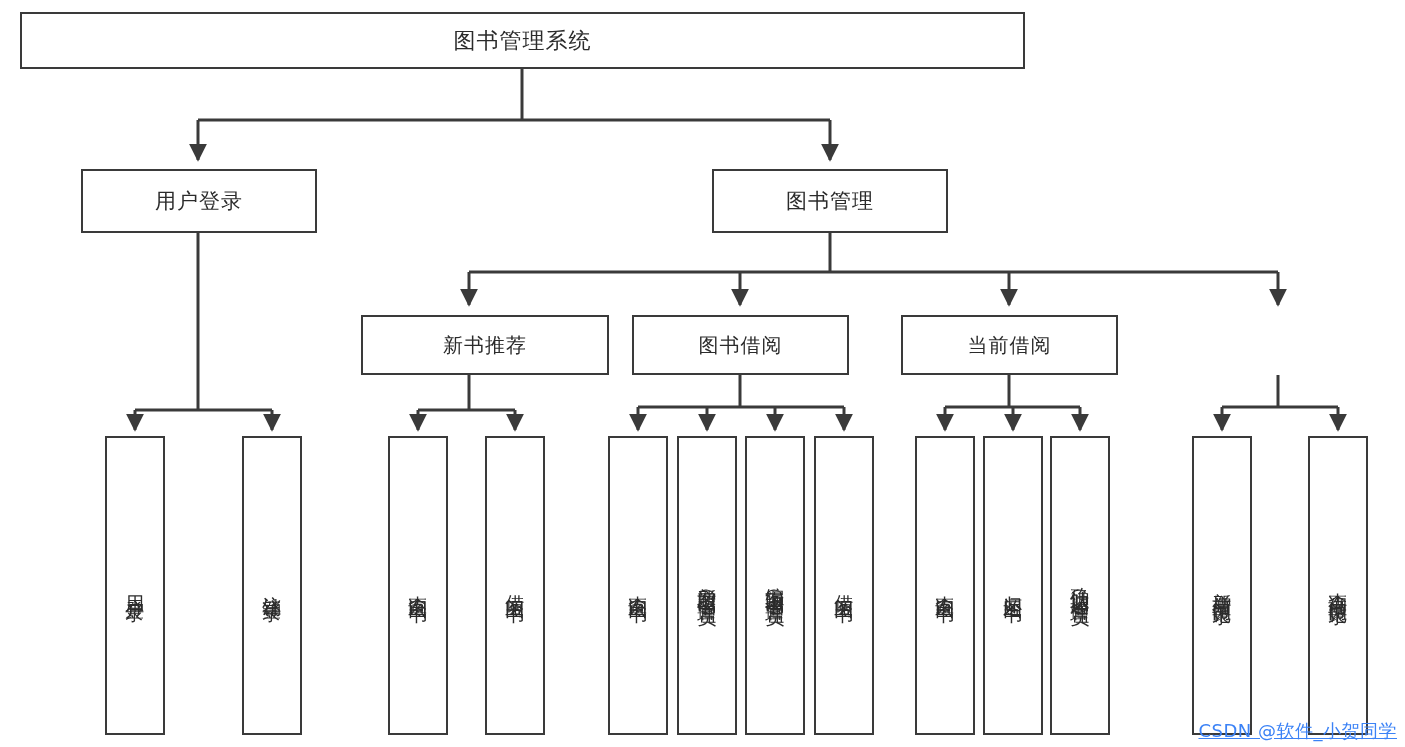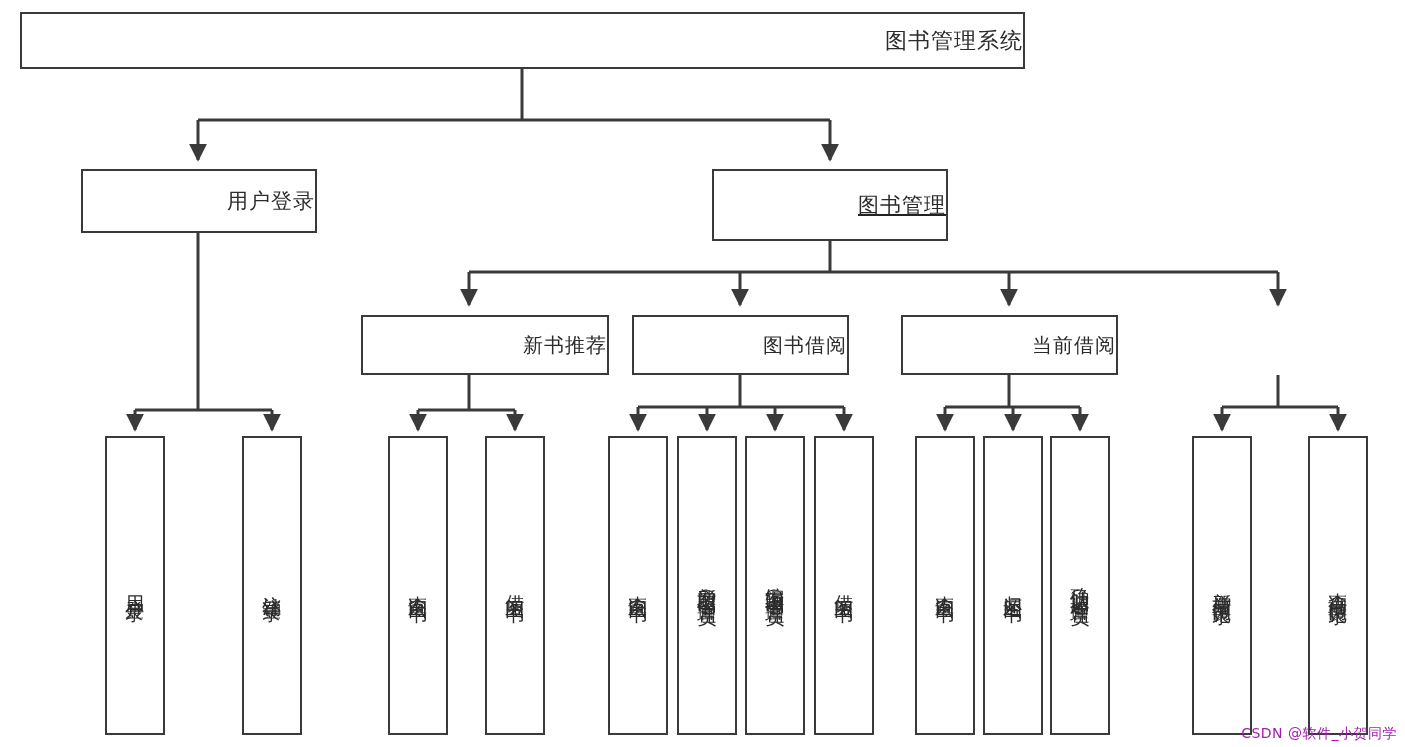--- a/index.html
+++ b/index.html
@@ -11,21 +11,21 @@
   #diagram-root{position:relative;width:1405px;height:747px;background:#fff;}
   svg.layer{position:absolute;left:0;top:0;width:1405px;height:747px;}
 
   .node-box{
     position:absolute;
     box-sizing:border-box;
     background:#ffffff;
     border:2px solid #3a3a3a;
     display:flex;
     align-items:center;
-    justify-content:flex-end;
+    justify-content:center;
     color:#222;
   }
   .node-label{
     font-size:21px;
     line-height:1.15;
     letter-spacing:1px;
     white-space:nowrap;
     color:#2b2b2b;
   }
   .node-root .node-label{font-size:22px;}
@@ -39,25 +39,26 @@
     line-height:1.34;
     letter-spacing:3px;
     white-space:normal;
     max-height:280px;
   }
   .leaf-box{align-items:center;justify-content:center;}
 
   #watermark{
     position:absolute;
     right:8px;bottom:4px;
-    font-size:14px;
-    color:#a21caf;
+    font-size:18px;
+    color:#3b82f6;
     letter-spacing:0.5px;
     white-space:nowrap;
     pointer-events:none;
+    text-decoration:underline;
   }
 </style>
 </head>
 <body>
 
 <div id="diagram-root">
 
   <svg class="layer" viewBox="0 0 1405 747">
     <defs>
       <marker id="arrow" viewBox="0 0 10 10" refX="9" refY="5" markerWidth="6" markerHeight="6" orient="auto-start-reverse">
@@ -108,21 +109,21 @@
     </g>
   </svg>
 
   <div class="node-box node-root" style="left:20px;top:12px;width:1005px;height:57px;">
     <span class="node-label">图书管理系统</span>
   </div>
 
   <div class="node-box node-l2" style="left:81px;top:169px;width:236px;height:64px;">
     <span class="node-label">用户登录</span>
   </div>
-  <div class="node-box node-l2" style="left:712px;top:169px;width:236px;height:72px;text-decoration:underline;">
+  <div class="node-box node-l2" style="left:712px;top:169px;width:236px;height:64px;">
     <span class="node-label">图书管理</span>
   </div>
 
   <div class="node-box node-l3" style="left:361px;top:315px;width:248px;height:60px;">
     <span class="node-label">新书推荐</span>
   </div>
   <div class="node-box node-l3" style="left:901px;top:315px;width:217px;height:60px;">
     <span class="node-label">当前借阅</span>
   </div>
   <div class="node-box node-l3" style="left:632px;top:315px;width:217px;height:60px;">

